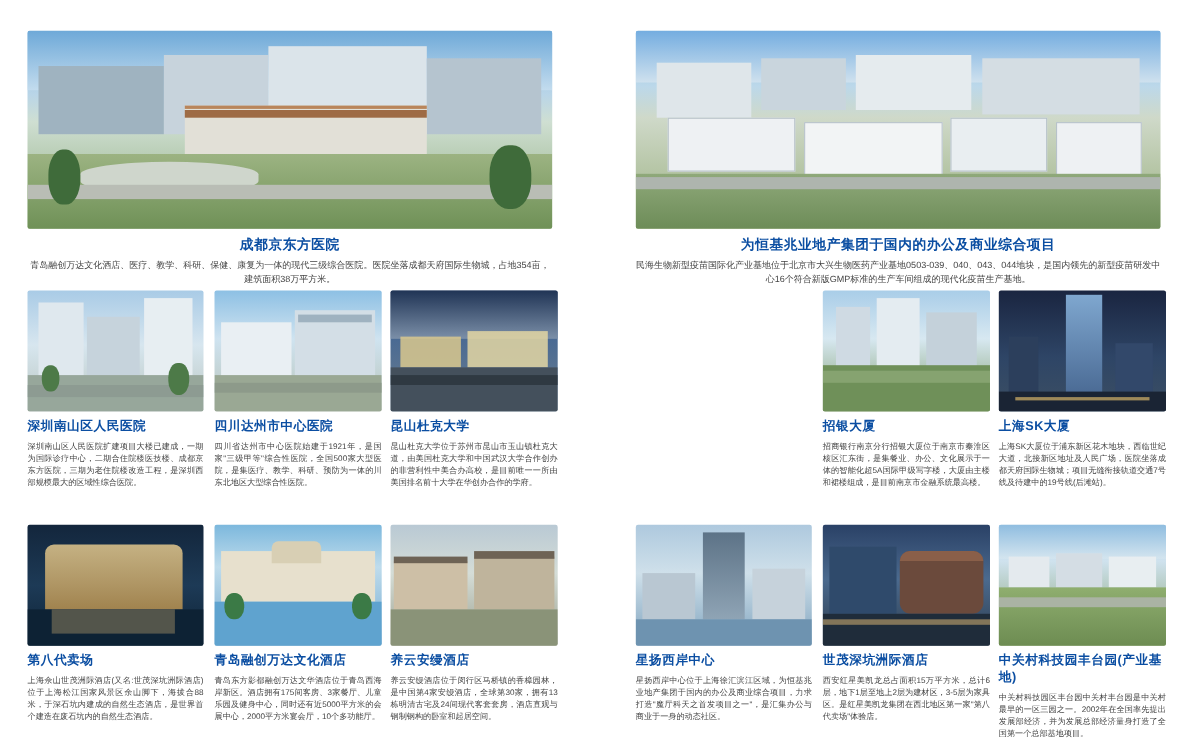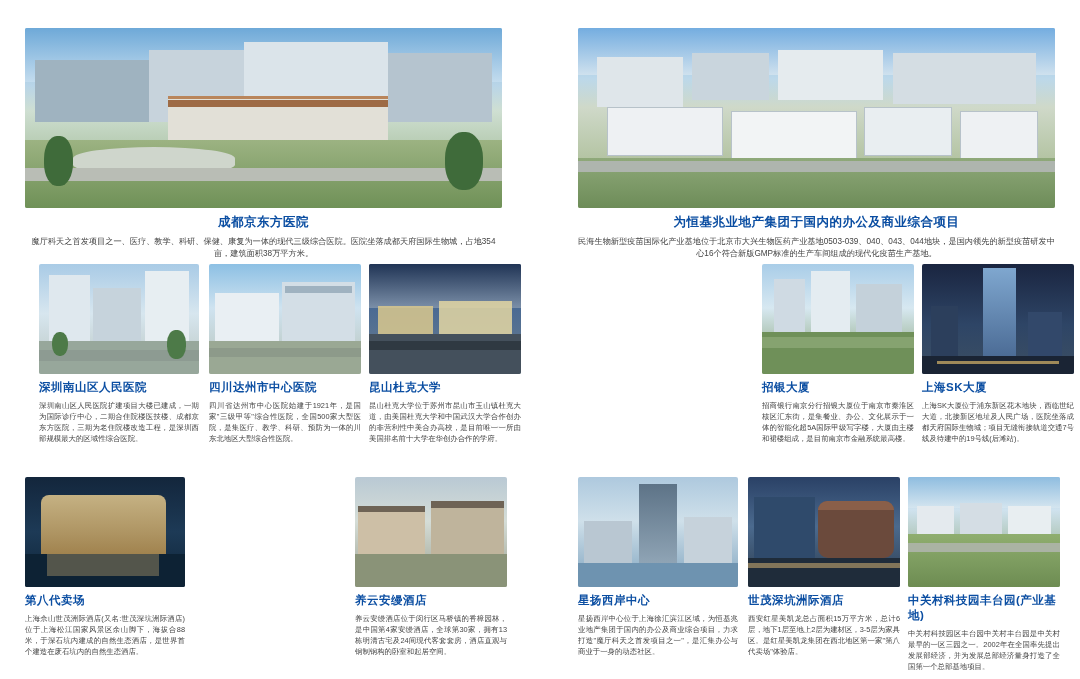--- a/index.html
+++ b/index.html
@@ -31,21 +31,21 @@
 
   
   .colA{left:25px;}
   .colB{left:578px;}
 
   
   .r1{top:28px;width:477px;}
   .r1 .photo{height:180px;}
 
   
-  .r2{top:264px;margin-left:14px;}
+  .r2{top:264px;}
   .r2 .photo{height:110px;}
 
   
   .r3{top:477px;}
   .r3 .photo{height:110px;}
 
   .w160{width:160px;}
   .w152{width:152px;}
 </style>
 </head>
@@ -62,21 +62,21 @@
       <div class="b" style="left:76%;top:14%;width:22%;height:38%;background:#b5c4cf;"></div>
       <div class="b" style="left:30%;top:38%;width:46%;height:26%;background:#e2e0d7;border-top:3px solid #b9855b;"></div>
       <div class="b" style="left:30%;top:40%;width:46%;height:4%;background:#9e6b45;"></div>
       <div class="b" style="left:0;top:62%;width:100%;height:38%;background:linear-gradient(#9cb382,#6f9157);"></div>
       <div class="b" style="left:10%;top:66%;width:34%;height:16%;background:#cfd6cc;border-radius:50%/40%;"></div>
       <div class="b" style="left:0;top:78%;width:100%;height:7%;background:#b9bdb5;"></div>
       <div class="b" style="left:4%;top:60%;width:6%;height:28%;background:#3f6b3a;border-radius:45%;"></div>
       <div class="b" style="left:88%;top:58%;width:8%;height:32%;background:#3f6b3a;border-radius:45%;"></div>
     </div>
     <div class="title big">成都京东方医院</div>
-    <div class="desc big">魔厅科天之首发项目之一、医疗、教学、科研、保健、康复为一体的现代三级综合医院。医院坐落成都天府国际生物城，占地354亩，建筑面积38万平方米。</div>
+    <div class="desc big">青岛融创万达文化酒店、医疗、教学、科研、保健、康复为一体的现代三级综合医院。医院坐落成都天府国际生物城，占地354亩，建筑面积38万平方米。</div>
   </div>
 
   <div class="card colB r1">
     <div class="photo" style="background:linear-gradient(#86b9dd 0%,#bcd8ea 28%,#cfd9c9 44%,#9ab07f 100%);">
       <div class="b" style="left:0;top:0;width:100%;height:26%;background:linear-gradient(#74ade0,#cfe1ee);"></div>
       <div class="b" style="left:4%;top:16%;width:18%;height:28%;background:#dfe6ea;"></div>
       <div class="b" style="left:24%;top:14%;width:16%;height:26%;background:#c9d5dd;"></div>
       <div class="b" style="left:42%;top:12%;width:22%;height:28%;background:#e5ebee;"></div>
       <div class="b" style="left:66%;top:14%;width:30%;height:28%;background:#d4dde3;"></div>
       <div class="b" style="left:6%;top:44%;width:24%;height:26%;background:#eef1f3;border:1px solid #b7c2c9;"></div>
@@ -156,20 +156,31 @@
   <div class="card colA r3 w160">
     <div class="photo" style="background:linear-gradient(#13263c,#1d3a56 50%,#0e2336 100%);">
       <div class="b" style="left:10%;top:16%;width:78%;height:54%;background:linear-gradient(#d8c08a,#b08c4f);border-radius:8px 8px 0 0;opacity:.9;"></div>
       <div class="b" style="left:0;top:70%;width:100%;height:30%;background:#0d2234;"></div>
       <div class="b" style="left:14%;top:70%;width:70%;height:20%;background:rgba(214,180,120,.35);"></div>
     </div>
     <div class="title sm">第八代卖场</div>
     <div class="desc sm">上海佘山世茂洲际酒店(又名:世茂深坑洲际酒店)位于上海松江国家风景区余山脚下，海拔合88米，于深石坑内建成的自然生态酒店，是世界首个建造在废石坑内的自然生态酒店。</div>
   </div>
 
+  <div class="card r3 w152" style="left:195px;">
+    <div class="photo" style="background:linear-gradient(#7cb8dd,#bfdcec 35%,#6fa7cf 100%);">
+      <div class="b" style="left:4%;top:22%;width:92%;height:42%;background:#e7e0cd;"></div>
+      <div class="b" style="left:34%;top:14%;width:30%;height:18%;background:#d8cfb4;border-radius:6px 6px 0 0;"></div>
+      <div class="b" style="left:0;top:64%;width:100%;height:36%;background:#5fa3cf;"></div>
+      <div class="b" style="left:6%;top:56%;width:12%;height:22%;background:#3b7a46;border-radius:45%;"></div>
+      <div class="b" style="left:82%;top:56%;width:12%;height:22%;background:#3b7a46;border-radius:45%;"></div>
+    </div>
+    <div class="title sm">青岛融创万达文化酒店</div>
+    <div class="desc sm">青岛东方影都融创万达文华酒店位于青岛西海岸新区。酒店拥有175间客房、3家餐厅、儿童乐园及健身中心，同时还有近5000平方米的会展中心，2000平方米宴会厅，10个多功能厅。</div>
+  </div>
 
   <div class="card r3 w152" style="left:355px;">
     <div class="photo" style="background:linear-gradient(#b9c9d4,#d5ddd7 40%,#9a9f8d 100%);">
       <div class="b" style="left:2%;top:30%;width:44%;height:40%;background:#cdbfa6;"></div>
       <div class="b" style="left:50%;top:26%;width:48%;height:44%;background:#bfb49c;"></div>
       <div class="b" style="left:2%;top:26%;width:44%;height:6%;background:#6e6355;"></div>
       <div class="b" style="left:50%;top:22%;width:48%;height:6%;background:#6e6355;"></div>
       <div class="b" style="left:0;top:70%;width:100%;height:30%;background:#8a9378;"></div>
     </div>
     <div class="title sm">养云安缦酒店</div>

